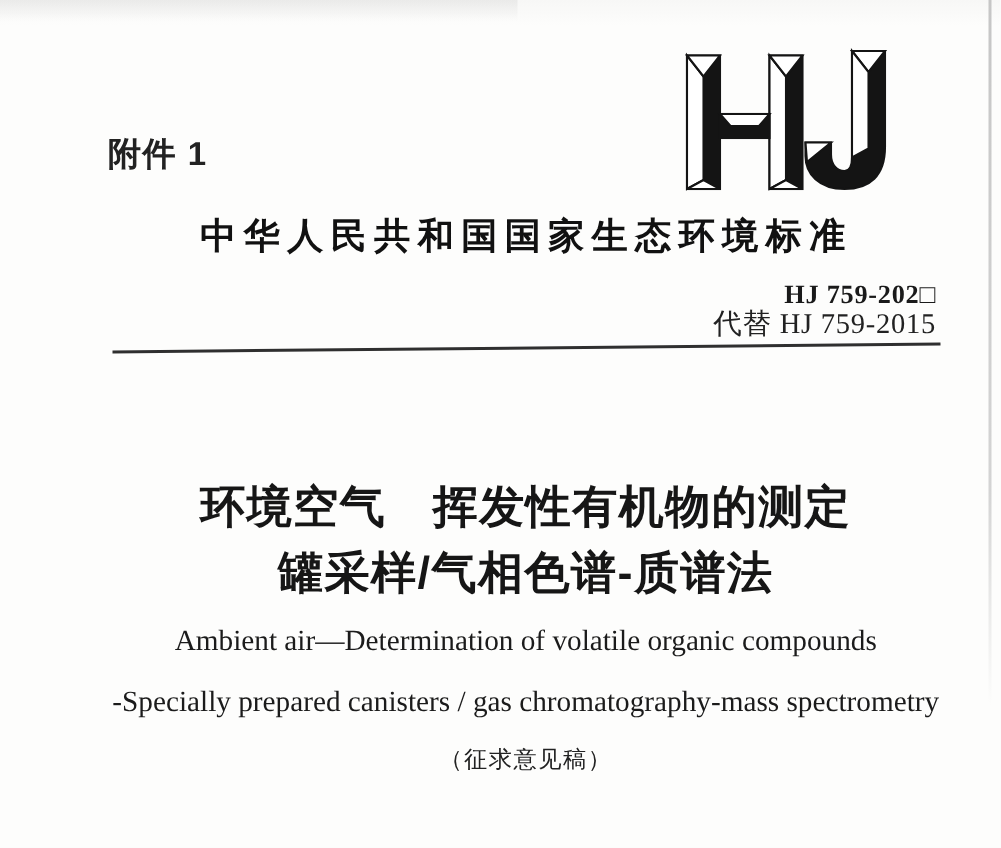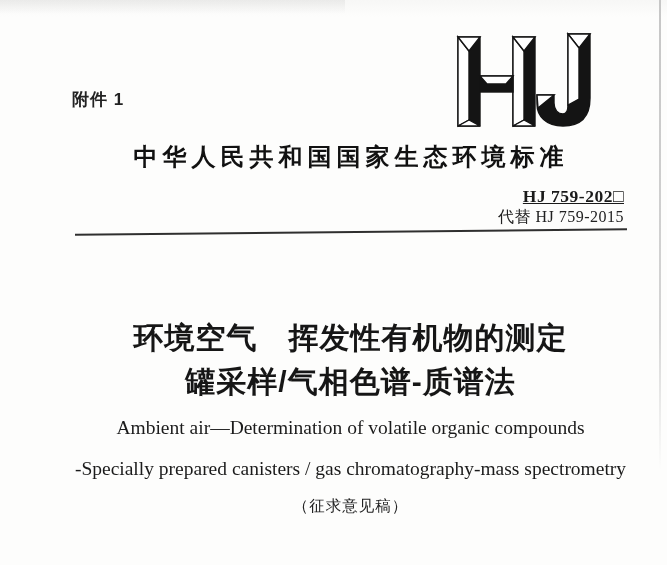--- a/index.html
+++ b/index.html
@@ -35,21 +35,21 @@
     top: 0;
     width: 345px;
     height: 14px;
     background: linear-gradient(180deg, rgba(120,120,120,0.10), rgba(120,120,120,0));
   }
   .attachment {
     position: absolute;
     left: 72px;
     top: 88px;
     font-family: "Liberation Sans", "DejaVu Sans", sans-serif;
-    font-size: 17px;
+    font-size: 22px;
     font-weight: 600;
     letter-spacing: 1px;
     color: #222;
   }
   .logo {
     position: absolute;
     left: 450px;
     top: 4px;
     width: 160px;
     height: 125px;
@@ -74,24 +74,23 @@
     top: 186px;
     width: 301px;
     text-align: right;
   }
   .std-number {
     font-size: 17.5px;
     font-weight: 600;
     letter-spacing: 0.5px;
     line-height: 20px;
     color: #1a1a1a;
-    text-decoration: underline;
   }
   .replaces {
-    font-size: 16px;
+    font-size: 19px;
     font-weight: 400;
     letter-spacing: 0.5px;
     line-height: 19px;
     margin-top: 1px;
     color: #222;
   }
   .rule {
     position: absolute;
     left: 75px;
     top: 231px;

